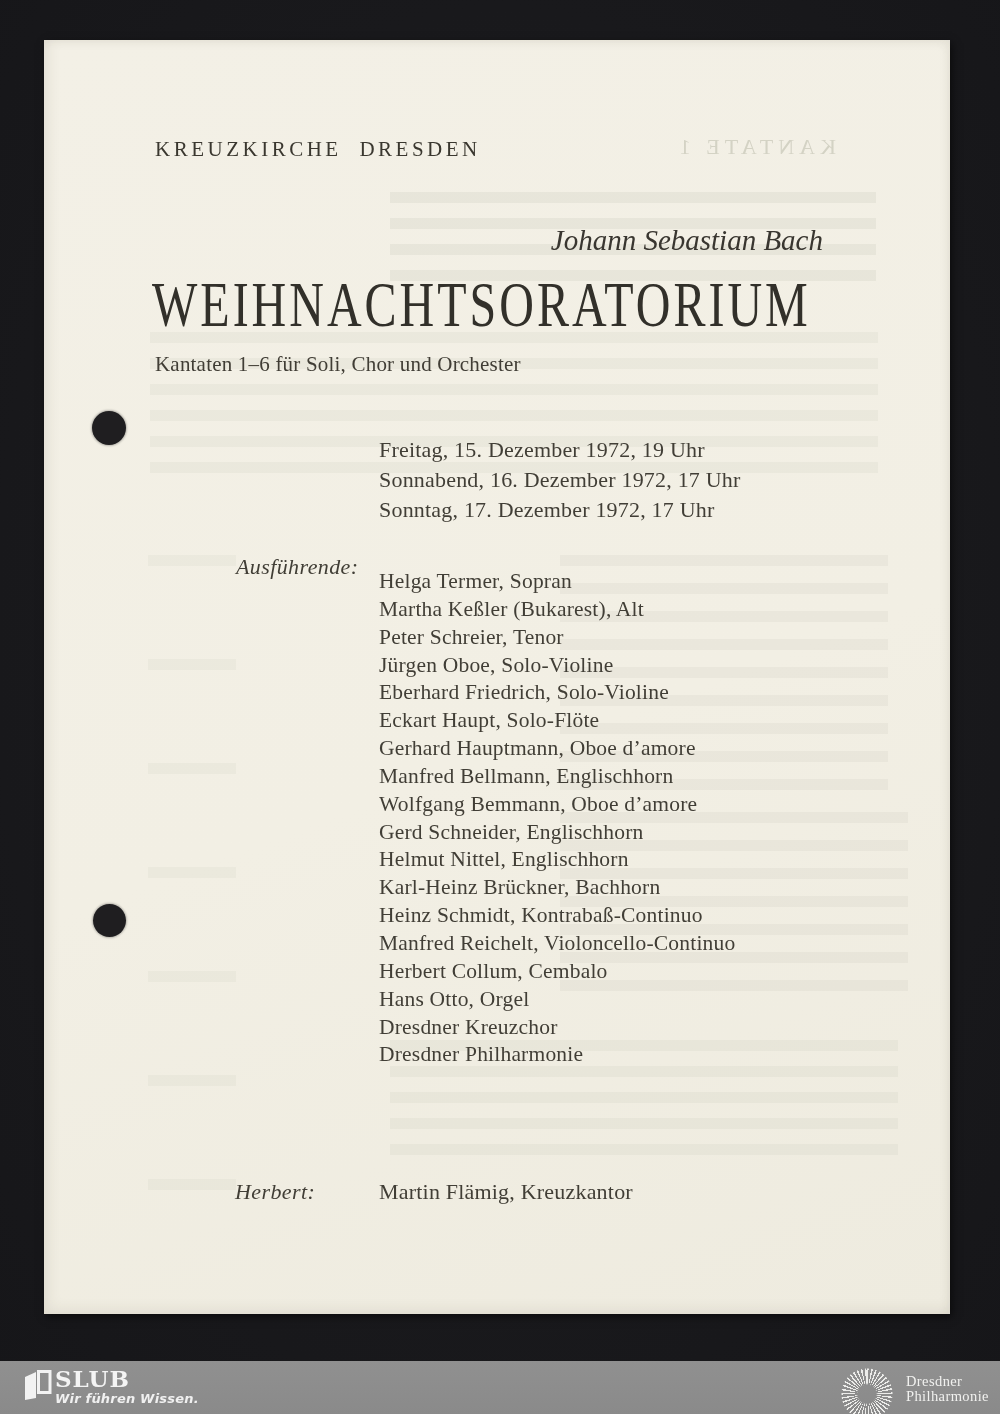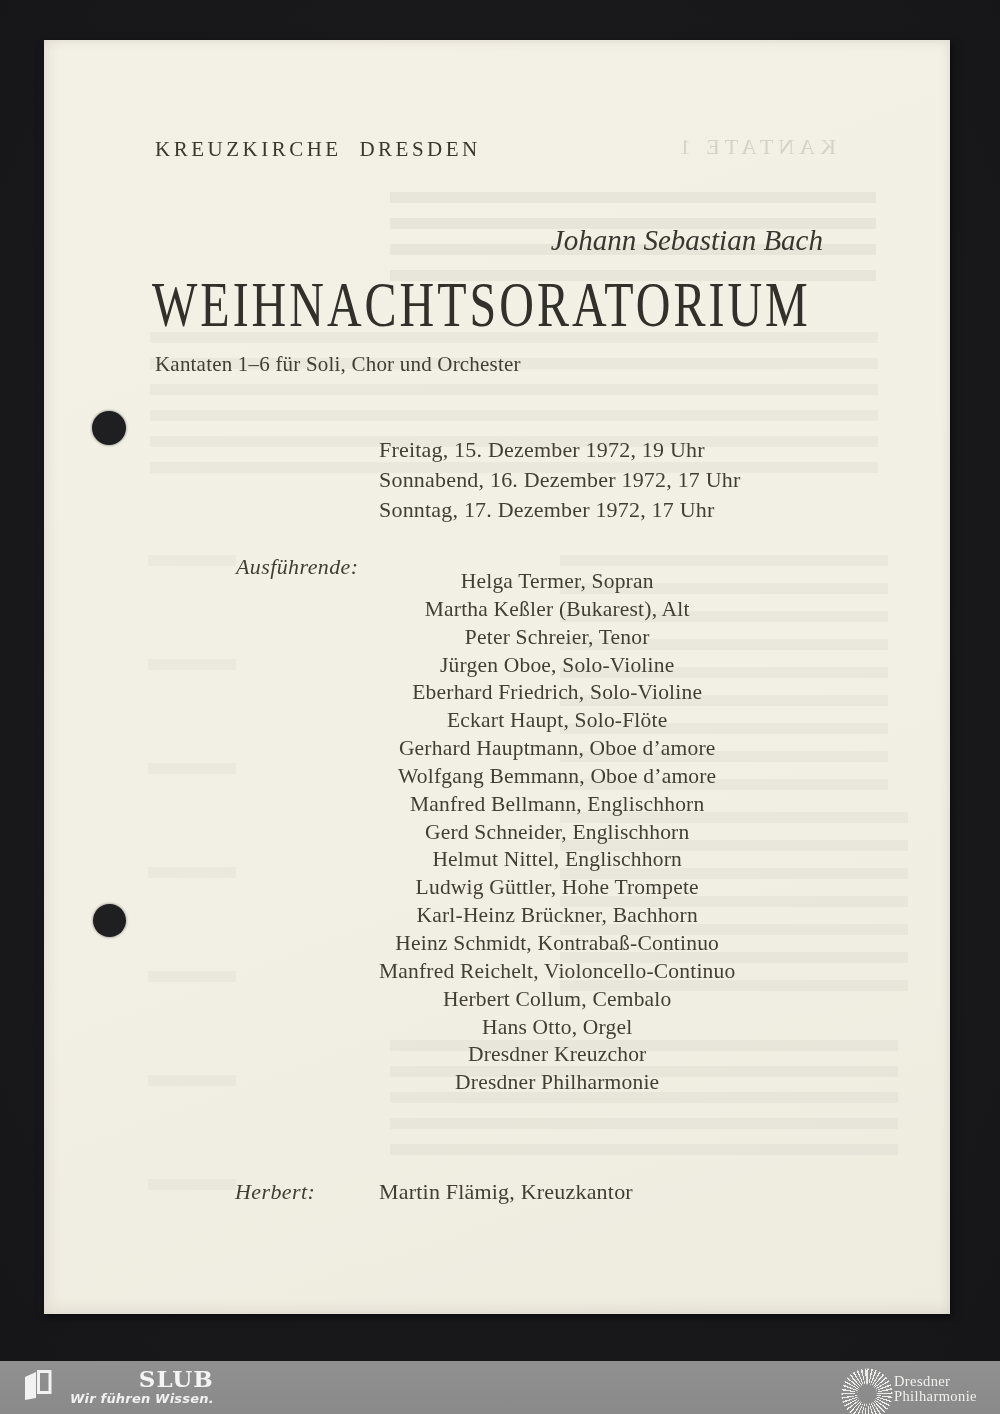--- a/index.html
+++ b/index.html
@@ -56,52 +56,52 @@
     position:absolute;left:111px;top:312px;
     font-size:21px;color:#403d35;white-space:nowrap;letter-spacing:.2px;
   }
   .dates{position:absolute;left:335px;top:395px;}
   .date-line{font-size:22px;line-height:30px;color:#413e36;letter-spacing:.2px;white-space:nowrap;}
   .side-label{
     position:absolute;font-style:italic;font-size:22px;color:#413e36;white-space:nowrap;letter-spacing:.4px;
   }
   .performers-label{left:192px;top:514px;}
   .performers{position:absolute;left:335px;top:528px;}
-  .performer-line{font-size:21.5px;line-height:27.85px;color:#413e36;letter-spacing:.2px;white-space:nowrap;text-align:center;}
+  .performer-line{font-size:21.5px;line-height:27.85px;color:#413e36;letter-spacing:.2px;white-space:nowrap;}
   .conductor-label{left:191px;top:1139px;}
   .conductor{
     position:absolute;left:335px;top:1139px;
     font-size:22px;color:#413e36;letter-spacing:.2px;white-space:nowrap;
   }
 
   
   .footer-bar{
     position:absolute;left:0;top:1361px;width:1000px;height:53px;
     background:linear-gradient(to bottom,#909090,#8a8a8a);overflow:hidden;
   }
   .slub{position:absolute;left:24px;top:6px;display:flex;align-items:flex-start;}
   .slub-book{display:block;margin-top:3px;}
-  .slub-text{margin-left:18px;text-align:right;}
+  .slub-text{margin-left:3px;}
   .slub-name{
     font-family:"DejaVu Serif", serif;font-weight:bold;font-size:23px;line-height:24px;
     color:#f4f4f4;letter-spacing:1px;
   }
   .slub-tagline{
     font-family:"DejaVu Sans", sans-serif;font-weight:bold;font-size:13px;line-height:15px;
     color:#f0f0f0;letter-spacing:.2px;font-style:italic;
   }
   .phil{position:absolute;left:840px;top:0;display:flex;align-items:flex-start;}
   .starburst{
     width:54px;height:54px;margin-top:6px;flex:none;
     background:repeating-conic-gradient(#ececea 0deg 3.6deg,transparent 3.6deg 9.6deg);
     -webkit-mask:radial-gradient(circle at 50% 50%,transparent 0 9px,#000 11px 25px,transparent 26px);
     mask:radial-gradient(circle at 50% 50%,transparent 0 9px,#000 11px 25px,transparent 26px);
   }
   .phil-text{
-    margin-top:13px;
+    margin-left:12px;margin-top:13px;
     font-family:"Liberation Serif", serif;font-size:14.5px;line-height:15px;
     color:#f1f1ef;letter-spacing:.4px;
   }
 </style>
 </head>
 <body>
 
 <div class="stage">
 
   <div class="paper">
@@ -130,25 +130,24 @@
 
     <div class="side-label performers-label">Ausführende:</div>
     <div class="performers">
         <div class="performer-line">Helga Termer, Sopran</div>
         <div class="performer-line">Martha Keßler (Bukarest), Alt</div>
         <div class="performer-line">Peter Schreier, Tenor</div>
         <div class="performer-line">Jürgen Oboe, Solo-Violine</div>
         <div class="performer-line">Eberhard Friedrich, Solo-Violine</div>
         <div class="performer-line">Eckart Haupt, Solo-Flöte</div>
         <div class="performer-line">Gerhard Hauptmann, Oboe d’amore</div>
+        <div class="performer-line">Manfred Bellmann, Englischhorn</div>
         <div class="performer-line">Wolfgang Bemmann, Oboe d’amore</div>
-        <div class="performer-line">Manfred Bellmann, Englischhorn</div>
         <div class="performer-line">Gerd Schneider, Englischhorn</div>
         <div class="performer-line">Helmut Nittel, Englischhorn</div>
-        <div class="performer-line">Ludwig Güttler, Hohe Trompete</div>
         <div class="performer-line">Karl-Heinz Brückner, Bachhorn</div>
         <div class="performer-line">Heinz Schmidt, Kontrabaß-Continuo</div>
         <div class="performer-line">Manfred Reichelt, Violoncello-Continuo</div>
         <div class="performer-line">Herbert Collum, Cembalo</div>
         <div class="performer-line">Hans Otto, Orgel</div>
         <div class="performer-line">Dresdner Kreuzchor</div>
         <div class="performer-line">Dresdner Philharmonie</div>
       </div>
 
     <div class="side-label conductor-label">Herbert:</div>

